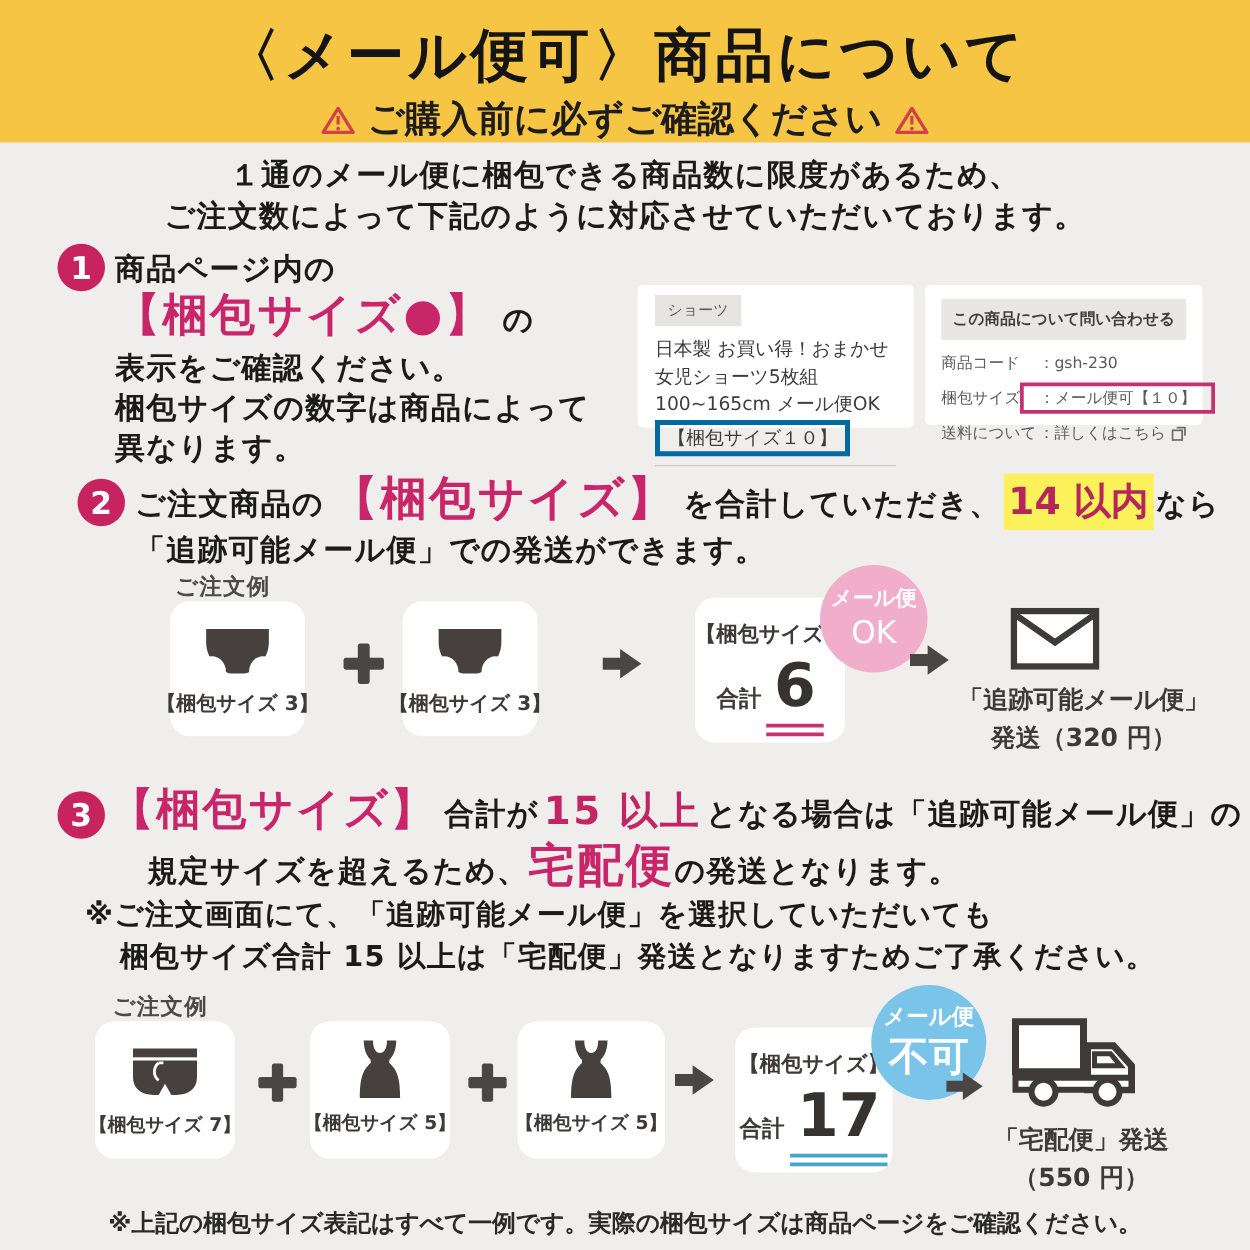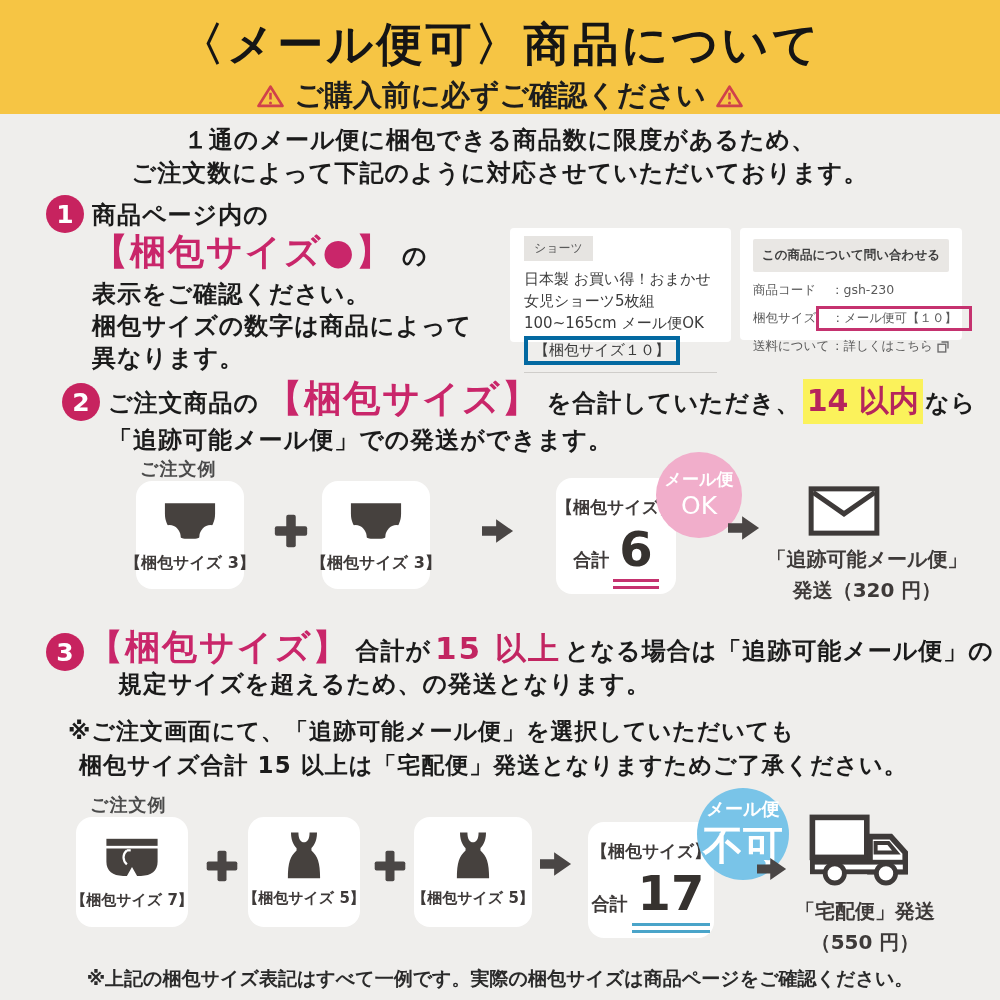--- a/index.html
+++ b/index.html
@@ -201,24 +201,25 @@
 
   <div class="abs step-circle" style="left:46px; top:633px;">3</div>
   <div class="abs baseline-row" style="left:88px; top:624px;">
     <span class="pink-big" style="font-size:35px;">【梱包サイズ】</span>
     <span class="bold24" style="margin-left:6px;">合計が</span>
     <span class="pink-big" style="font-size:31px; color:#C22561; margin:0 4px;">15 以上</span>
     <span class="bold24">となる場合は「追跡可能メール便」の</span>
   </div>
   <div class="abs baseline-row" style="left:118px; top:668px;">
     <span class="bold24">規定サイズを超えるため、</span>
+    <span class="pink-big" style="font-size:37px;">宅配便</span>
     <span class="bold24">の発送となります。</span>
   </div>
   <div class="abs note" style="left:68px; top:716px;">※ご注文画面にて、「追跡可能メール便」を選択していただいても</div>
-  <div class="abs note" style="left:79px; top:750px;">梱包サイズ合計 15 以上は「宅配便」発送となりますためご了承ください。</div>
+  <div class="abs note" style="left:96px; top:750px;">梱包サイズ合計 15 以上は「宅配便」発送となりますためご了承ください。</div>
 
   <div class="abs ex-label" style="left:90px; top:793px;">ご注文例</div>
 
   <div class="abs ex-card" style="left:76px; top:817px; width:112px; height:110px; padding-top:16px;">
     <span>
       <svg width="64" height="50" viewBox="0 0 100 72">
           <rect x="10" y="6" width="80" height="11" fill="#46413E"></rect>
           <path d="M10 21 H90 V42 C90 56 80 64 64 64 H58 L50 50 L42 64 H36 C20 64 10 56 10 42 Z" fill="#46413E"></path>
           <path d="M42 24 C35 30 35 40 42 46" fill="none" stroke="#fff" stroke-width="3.5"></path>
           <line x1="42" y1="24" x2="48" y2="24" stroke="#fff" stroke-width="3.5"></line>
@@ -268,21 +269,21 @@
   <div class="abs sum-card" style="left:588px; top:822px; width:126px; height:116px; padding-top:18px;">
     <div class="sum-title">【梱包サイズ】</div>
     <div class="sum-row" style="margin-top:2px;">
       <span class="sum-goukei">合計</span>
       <span class="sum-num u-blue">17</span>
     </div>
   </div>
 
   <div class="abs badge badge-blue" style="left:697px; top:788px; width:92px; height:92px;">
     <span style="font-size:18px; font-weight:bold;">メール便</span>
-    <span style="font-size:40px; font-weight:bold;">不可</span>
+    <span style="font-size:32px; font-weight:bold;">不可</span>
   </div>
 
   <div class="abs" style="left:757px; top:856px;">
     <svg width="30" height="26" viewBox="0 0 34 28">
         <polygon points="0,9 15,9 15,1.5 33,14 15,26.5 15,19 0,19" fill="#4A4645"></polygon>
       </svg>
   </div>
 
   <div class="abs" style="left:806px; top:812px;">
     <svg width="112" height="78" viewBox="0 0 140 96">

